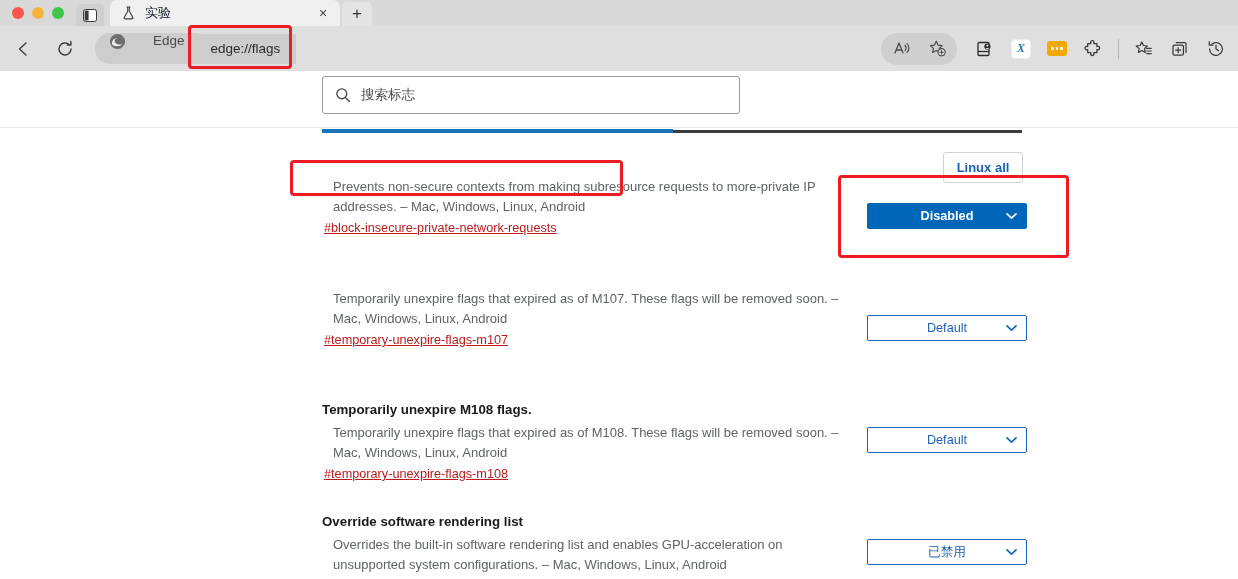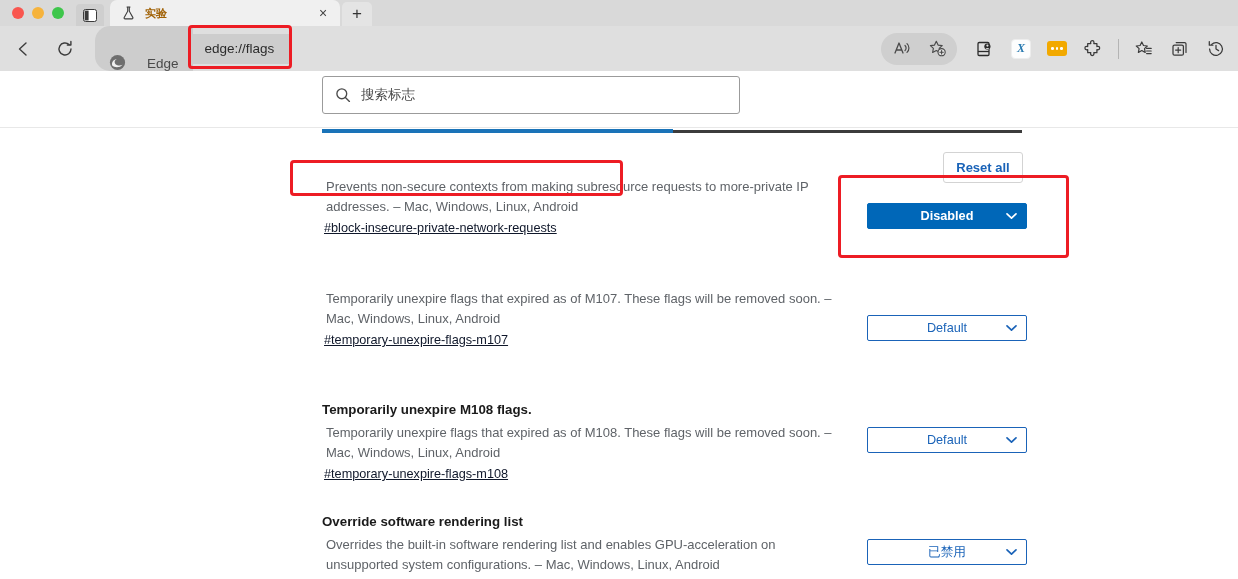--- a/index.html
+++ b/index.html
@@ -42,23 +42,23 @@
     margin-left: 6px;
     width: 230px; height: 26px;
     background: #f0f0f0;
     border-radius: 7px 7px 0 0;
     display: flex; align-items: center;
     padding: 0 8px 0 11px;
   }
   .tab-favicon { width: 15px; height: 15px; flex: 0 0 15px; display:flex; align-items:center; justify-content:center; }
   .tab-title {
     flex: 1 1 auto;
-    font-size: 11px; color: #a16207;
+    font-size: 13px; color: #0f172a;
     margin-left: 9px;
-    white-space: nowrap; overflow: hidden; text-overflow: ellipsis; font-weight: bold;
+    white-space: nowrap; overflow: hidden; text-overflow: ellipsis;
   }
   .tab-close {
     width: 18px; height: 18px; flex: 0 0 18px;
     display: flex; align-items: center; justify-content: center;
     font-size: 14px; color: #444; line-height: 1;
   }
   .newtab {
     width: 30px; height: 24px;
     margin-left: 2px;
     background: #e4e4e4;
@@ -80,25 +80,25 @@
     border-radius: 50%;
   }
   .omnibox-wrap {
     position: relative;
     margin-left: 13px;
     flex: 1 1 auto;
     height: 32px;
     display: flex; align-items: center;
   }
   .edge-chip {
-    height: 45px; min-width: 90px;
+    height: 31px; min-width: 90px;
     background: #cdcdcd;
     border-radius: 15px 0 0 15px;
-    display: flex; align-items: flex-end;
-    padding: 0 14px 0 14px; gap: 21px;
+    display: flex; align-items: flex-start;
+    padding: 0 14px 0 14px; gap: 27px;
   }
   .edge-chip-label { font-size: 13.5px; color: #4a4a4a; }
   .urlfield {
     height: 30px;
     flex: 0 0 auto;
     background: #cdcdcd;
     display: flex; align-items: center;
     padding: 0 16px 0 12px;
   }
   .url-text { font-size: 13.5px; color: #2b2b2b; white-space: nowrap; }
@@ -228,26 +228,26 @@
     border-radius: 50%;
     background: #1a73b8;
     margin-right: 7px;
     vertical-align: middle;
     position: relative; top: -1px;
   }
   .flag-desc {
     font-size: 13px;
     color: #5f6368;
     line-height: 19.5px;
-    margin: 0 0 2px 4px;
+    margin: 0 0 2px 11px;
     width: 520px;
   }
   .flag-hash {
     font-size: 12.7px;
-    color: #0f172a;
+    color: #b91c1c;
     text-decoration: underline;
     margin-left: 2px;
     display: inline-block;
   }
 
   .flag-control {
     position: absolute;
     left: 867px;
     width: 152px;
   }
@@ -422,21 +422,21 @@
 
   <div class="flags-header">
     <div class="search-box">
       <svg width="16" height="16" viewBox="0 0 16 16" aria-hidden="true">
         <circle cx="6.8" cy="6.8" r="4.9" fill="none" stroke="#4a4a4a" stroke-width="1.35"></circle>
         <path d="M10.4 10.4L14.4 14.4" stroke="#4a4a4a" stroke-width="1.35" stroke-linecap="round"></path>
       </svg>
       <span class="search-placeholder">搜索标志</span>
     </div>
 
-    <div class="reset-all">Reset all</div>
+    <div class="reset-all">Linux all</div>
   </div>
 
   <div class="tabline">
     <div class="tabline-active"></div>
   </div>
 
   <div class="flags-list">
 
     <div class="flag-row">
       <div class="flag-body" style="top:48px;">

